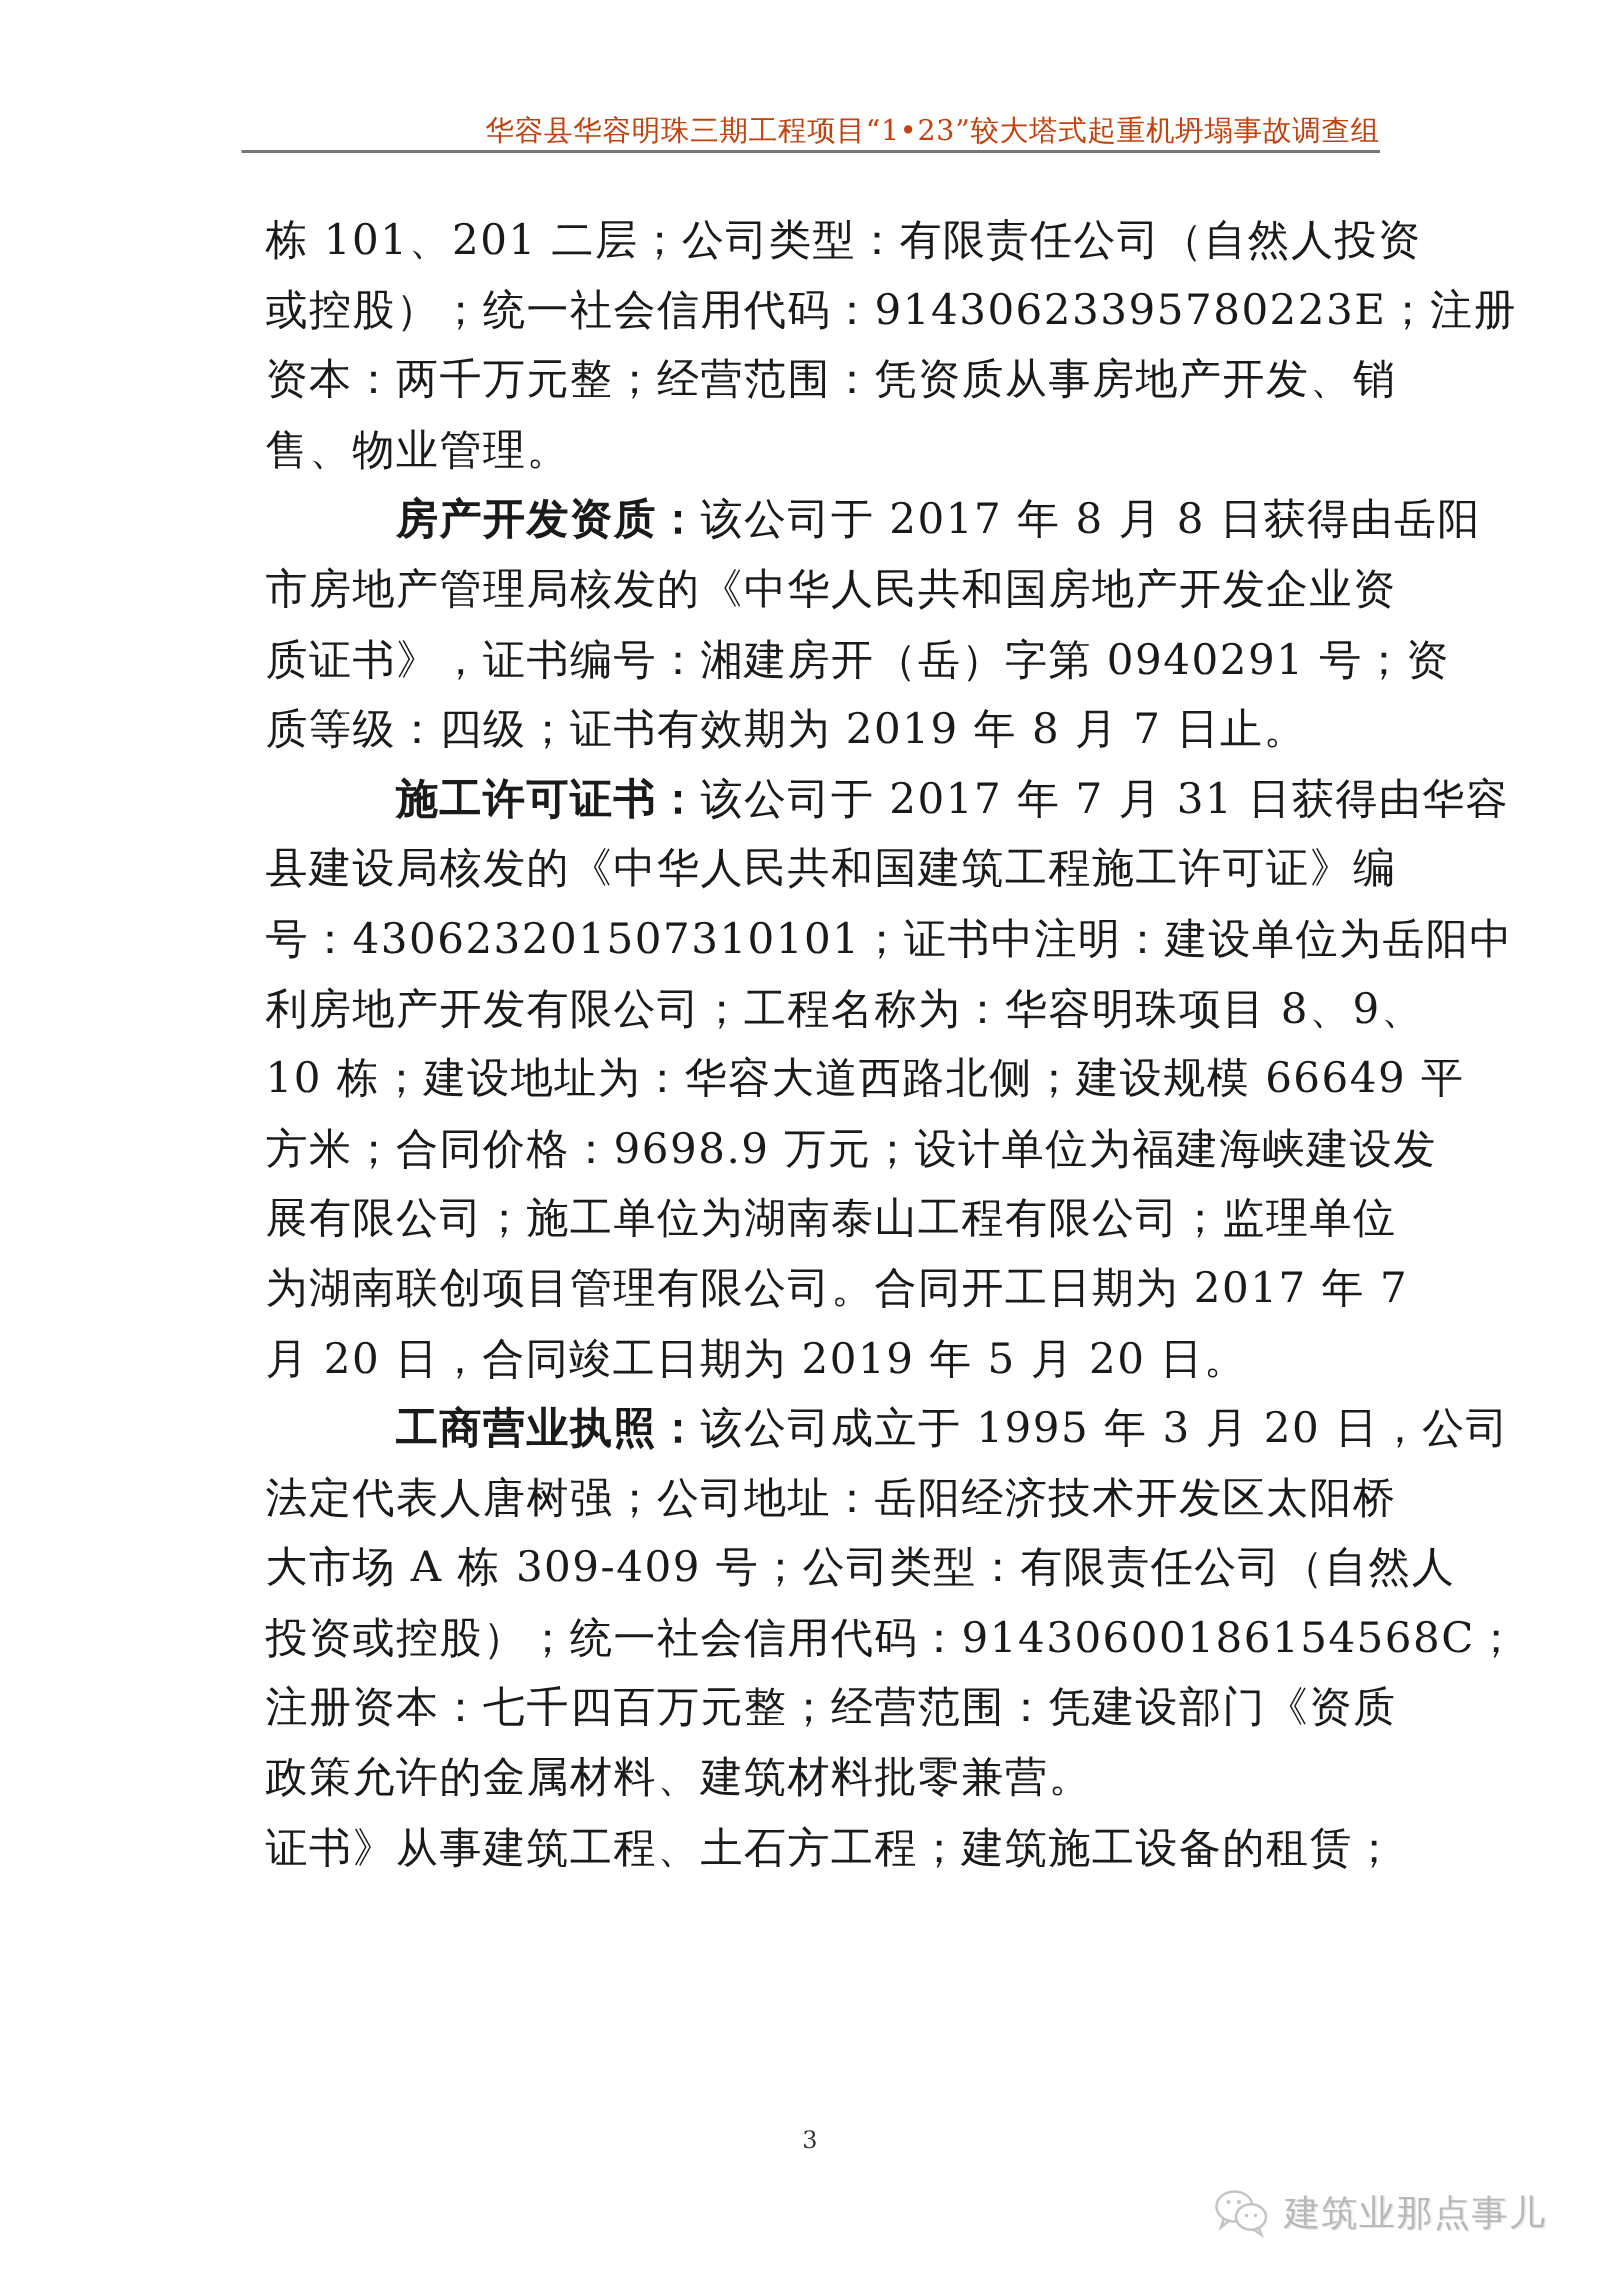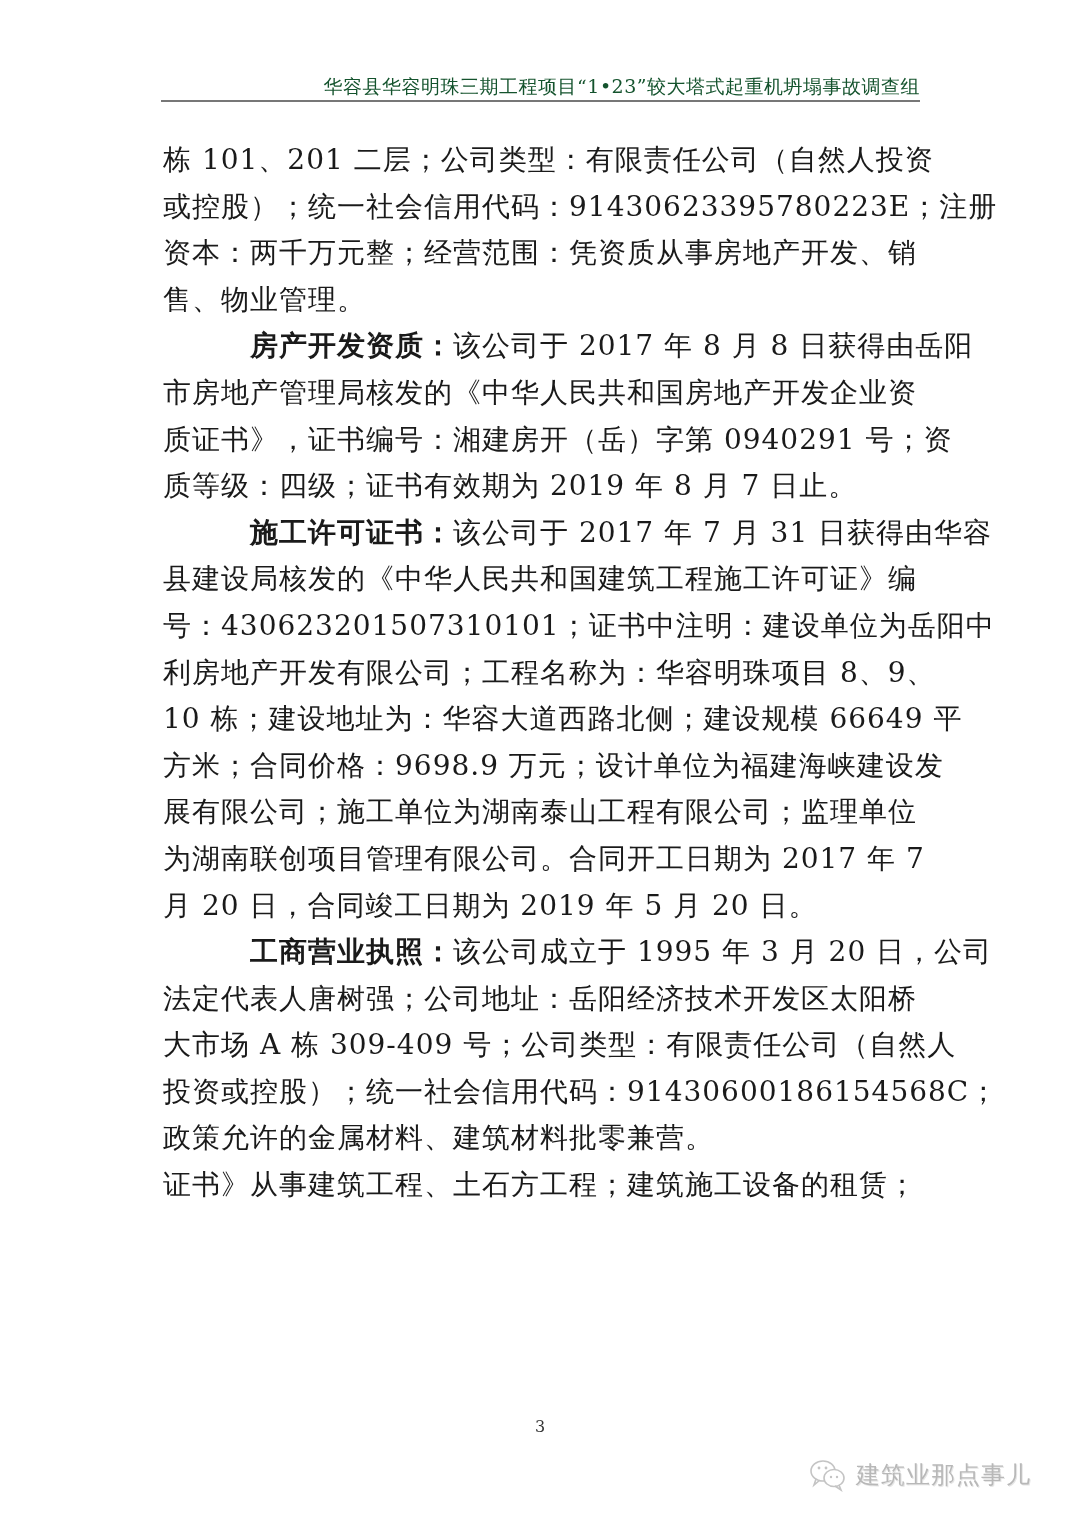--- a/index.html
+++ b/index.html
@@ -1,21 +1,21 @@
 <!DOCTYPE html>
 <html><head>
   <meta charset="utf-8">
   <style>
     html, body { margin: 0; padding: 0; background: #ffffff; }
     body { width: 1080px; height: 1527px; position: relative; overflow: hidden;
            font-family: "DejaVu Serif", "Liberation Serif", serif; color: #1a1a1a; }
     .header { position: absolute; left: 161px; top: 74px; width: 759px; text-align: right;
-              font-size: 19px; color: #14532d; letter-spacing: 0.5px; }
+              font-size: 19px; color: #c2410c; letter-spacing: 0.5px; }
     .header-rule { position: absolute; left: 161px; top: 100px; width: 759px; height: 2px; background: #777; }
-    .body { position: absolute; left: 163px; top: 137px; width: 752px; }
+    .body { position: absolute; left: 177px; top: 137px; width: 752px; }
     .line { height: 46.6px; line-height: 46.6px; font-size: 28px; white-space: nowrap;
             text-align: justify; text-align-last: justify; letter-spacing: 1px; }
     .line.last { text-align-last: left; }
     .line.indent { padding-left: 58px; }
     .line.indent-heading { padding-left: 70px; text-align-last: left; }
     .bold { font-weight: bold; margin-left: 29px; }
     .page-number { position: absolute; left: 530px; top: 1417px; width: 20px; text-align: center;
                    font-size: 16px; color: #333; }
     .watermark { position: absolute; left: 808px; top: 1455px; height: 40px; display: flex; align-items: center;
                  color: #b8b8b8; font-size: 24px; font-family: "DejaVu Sans", sans-serif; }
@@ -47,20 +47,21 @@
   <div class="line"><span>方米；合同价格：9698.9 万元；设计单位为福建海峡建设发</span></div>
   <div class="line"><span>展有限公司；施工单位为湖南泰山工程有限公司；监理单位</span></div>
   <div class="line"><span>为湖南联创项目管理有限公司。合同开工日期为 2017 年 7</span></div>
   <div class="line last"><span>月 20 日，合同竣工日期为 2019 年 5 月 20 日。</span></div>
 
 
   <div class="line indent"><span class="bold">工商营业执照：</span><span>该公司成立于 1995 年 3 月 20 日，公司</span></div>
   <div class="line"><span>法定代表人唐树强；公司地址：岳阳经济技术开发区太阳桥</span></div>
   <div class="line"><span>大市场 A 栋 309-409 号；公司类型：有限责任公司（自然人</span></div>
   <div class="line"><span>投资或控股）；统一社会信用代码：91430600186154568C；</span></div>
+  <div class="line"><span>注册资本：七千四百万元整；经营范围：凭建设部门《资质</span></div>
   <div class="line last"><span>政策允许的金属材料、建筑材料批零兼营。</span></div>
   <div class="line"><span>证书》从事建筑工程、土石方工程；建筑施工设备的租赁；</span></div>
 
 </div>
 
 <div class="page-number">3</div>
 
 <div class="watermark">
   <svg class="wm-icon" viewBox="0 0 40 34">
     <ellipse cx="15" cy="13" rx="12" ry="10" fill="none" stroke="#c4c4c4" stroke-width="1.6"></ellipse>

